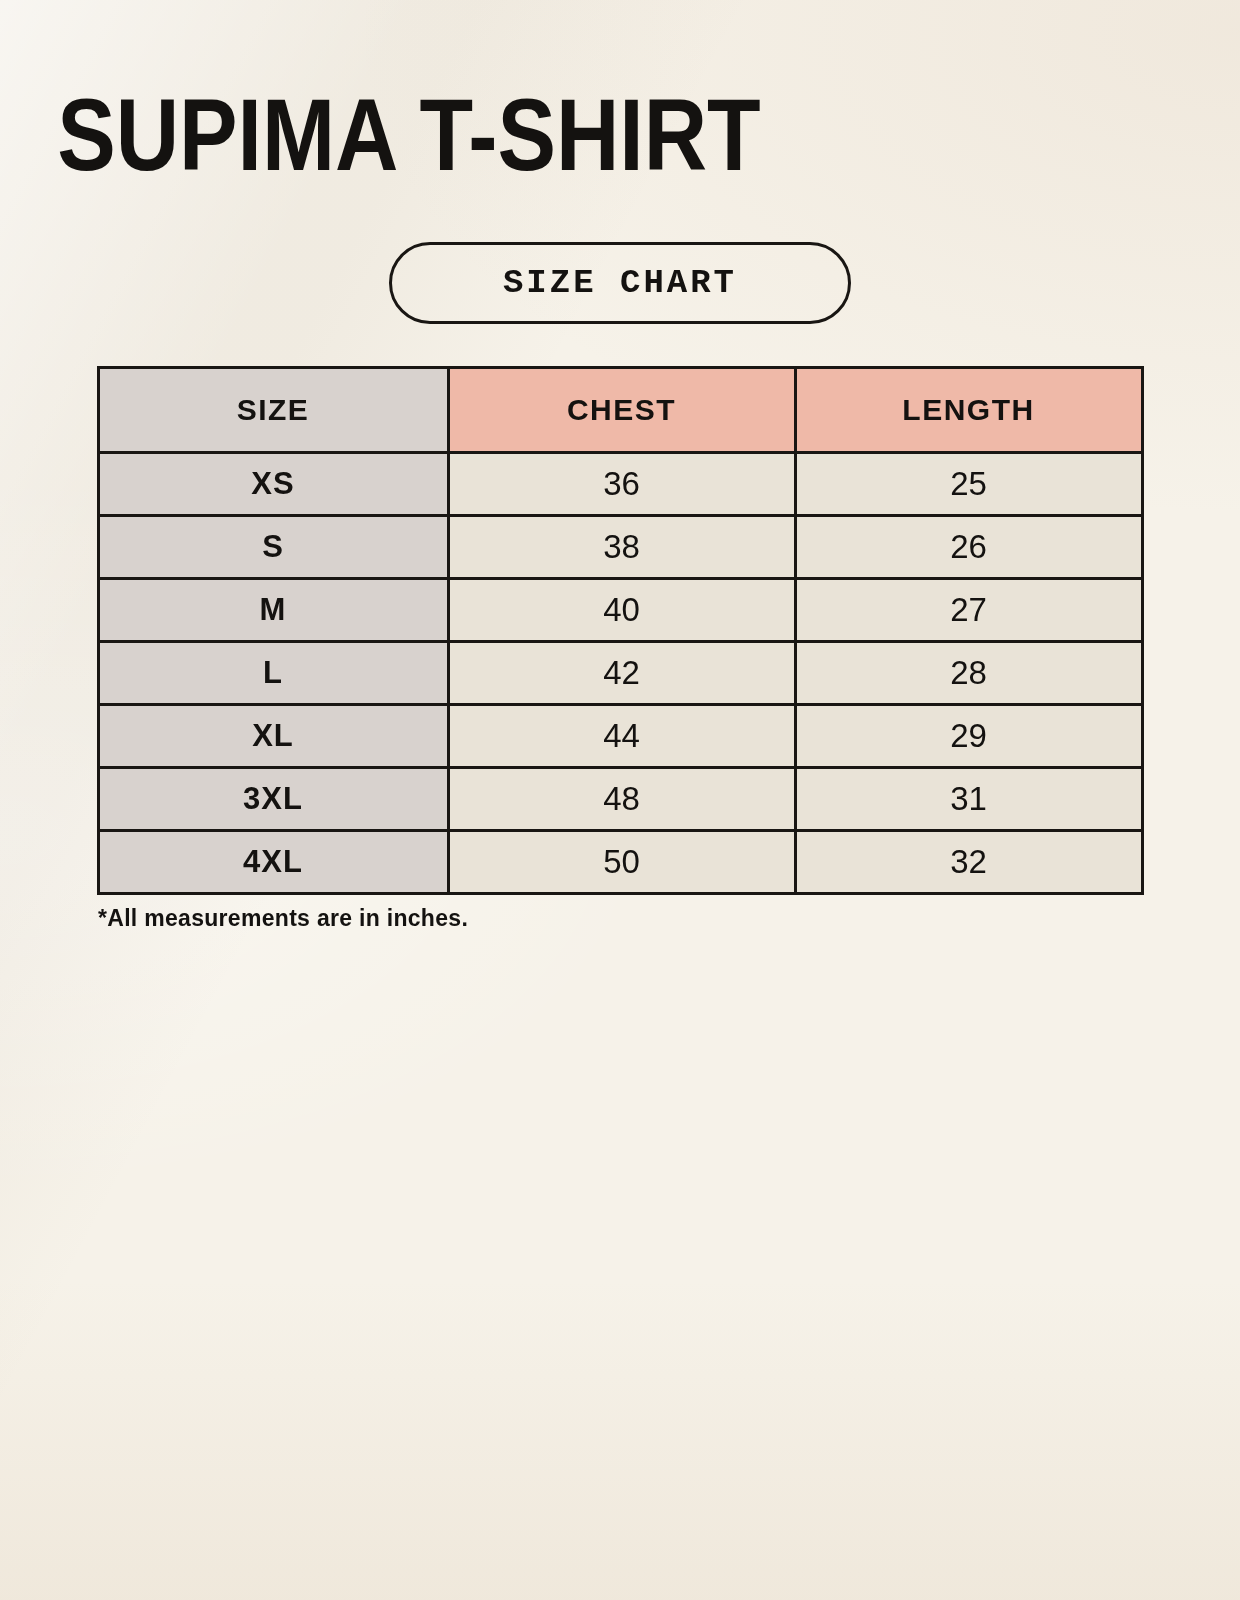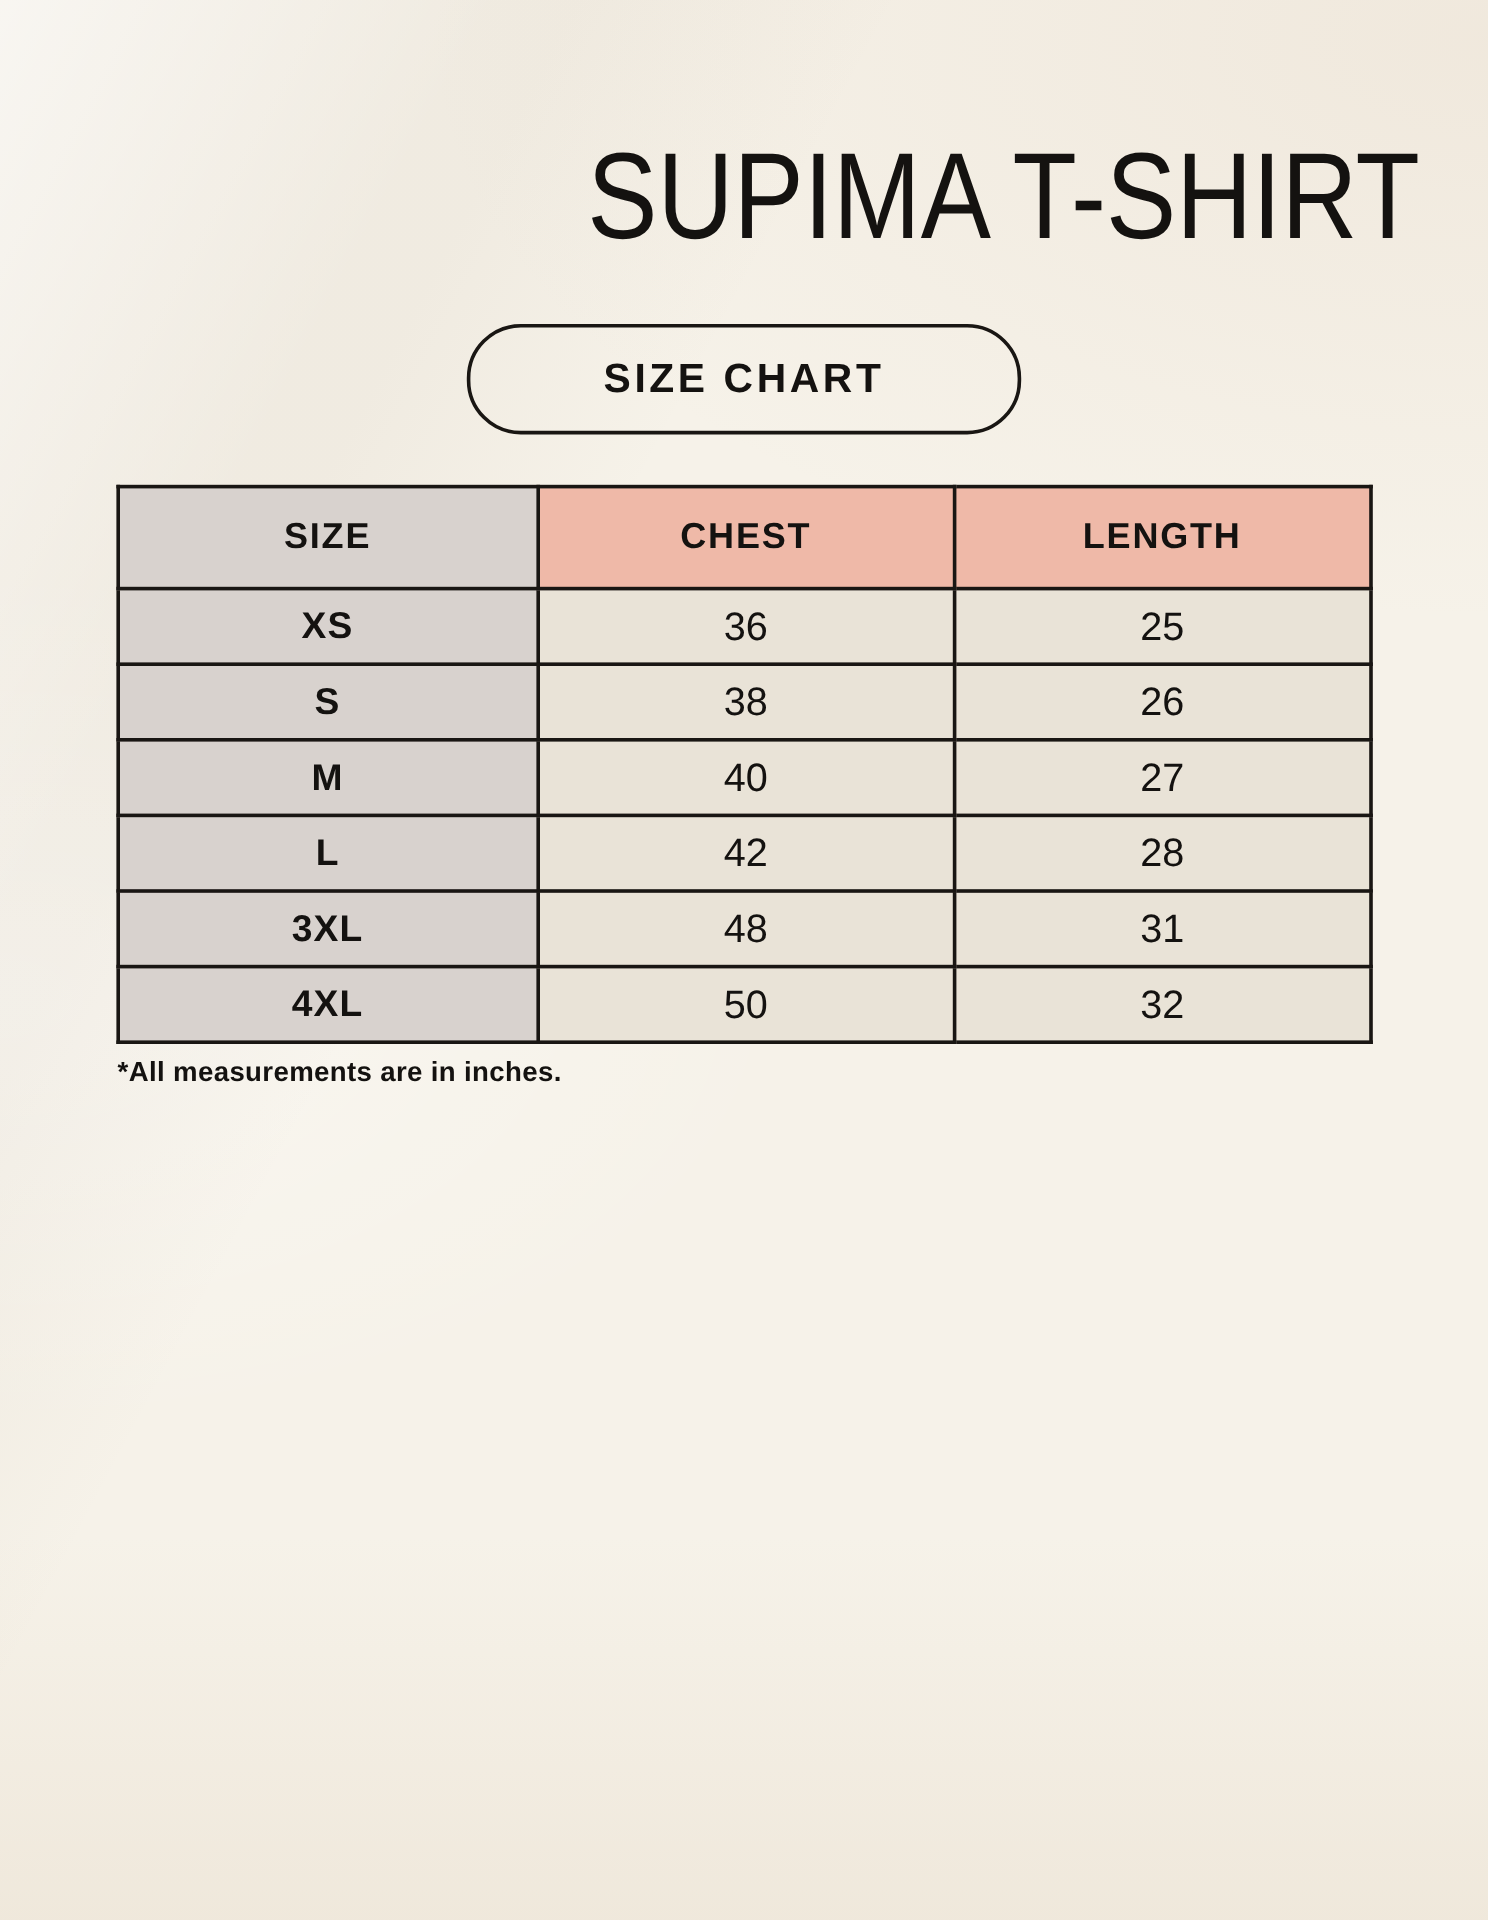--- a/index.html
+++ b/index.html
@@ -29,46 +29,47 @@
     background:
       linear-gradient(118deg, rgba(255,255,255,0.55) 0%, rgba(255,255,255,0) 20%),
       linear-gradient(118deg, rgba(146,124,96,0.06) 23%, rgba(146,124,96,0) 36%),
       radial-gradient(130% 55% at 100% 2%, rgba(208,182,156,0.16) 0%, rgba(208,182,156,0) 55%),
       radial-gradient(90% 38% at 0% 52%, rgba(255,255,255,0.38) 0%, rgba(255,255,255,0) 60%),
       linear-gradient(0deg, rgba(216,197,171,0.22) 0%, rgba(216,197,171,0) 20%);
   }
   .content{position:relative;}
   .page-title{
     margin:0;
-    padding-top:112px;
-    text-align:right;
+    padding-top:84px;
+    text-align:left;
     font-size:102px;
     line-height:1;
-    font-weight:normal;
+    font-weight:bold;
     white-space:nowrap;
   }
   .page-title .squeeze{
     display:inline-block;
     transform:scaleX(0.86);
     transform-origin:center;
     letter-spacing:0px;
   }
   .badge-pill{
     width:462px;
-    height:92px;
+    height:82px;
     margin:56px auto 0 auto;
     border:3px solid var(--table-border);
     border-radius:45px;
     display:flex;
     align-items:center;
     justify-content:center;
     font-size:34px;
     font-weight:bold;
     letter-spacing:3px;
     background:transparent;
+    font-family:Liberation Mono, monospace;
   }
   table.size-chart{
     border-collapse:collapse;
     table-layout:fixed;
     width:1044px;
     margin:42px auto 0 auto;
   }
   .size-chart th, .size-chart td{
     border:3px solid var(--table-border);
     text-align:center;
@@ -140,20 +141,25 @@
         <th>M</th>
         <td>40</td>
         <td>27</td>
       </tr>
       <tr>
         <th>L</th>
         <td>42</td>
         <td>28</td>
       </tr>
       <tr>
+        <th>XL</th>
+        <td>44</td>
+        <td>29</td>
+      </tr>
+      <tr>
         <th>3XL</th>
         <td>48</td>
         <td>31</td>
       </tr>
       <tr>
         <th>4XL</th>
         <td>50</td>
         <td>32</td>
       </tr>
     </tbody>

